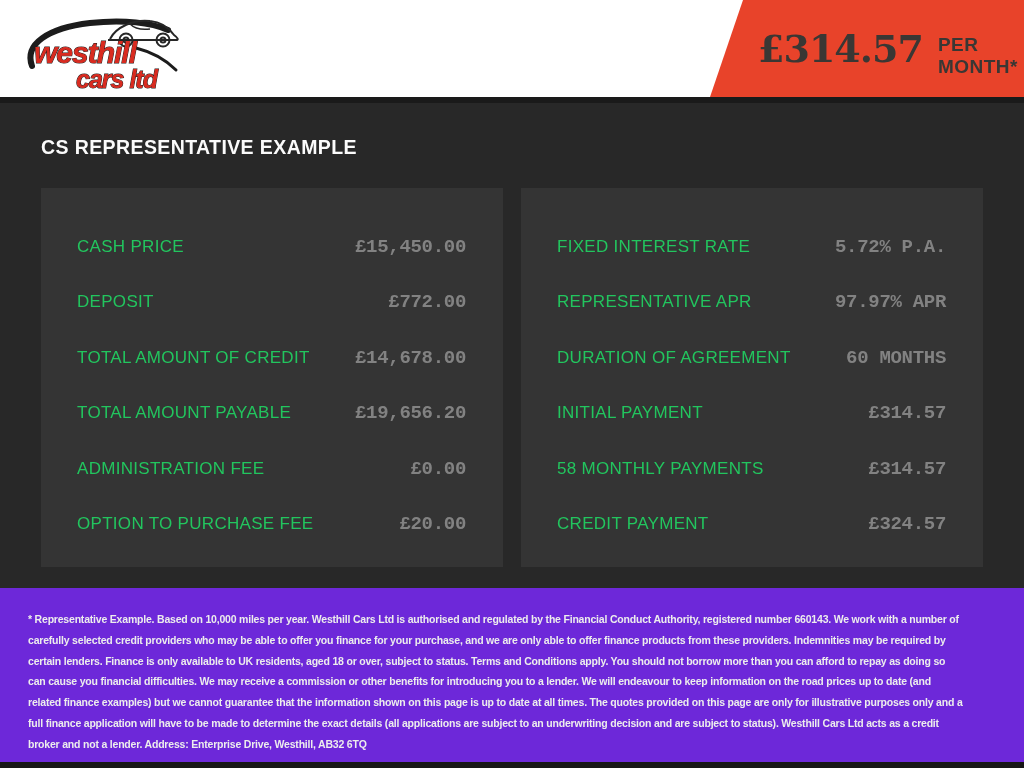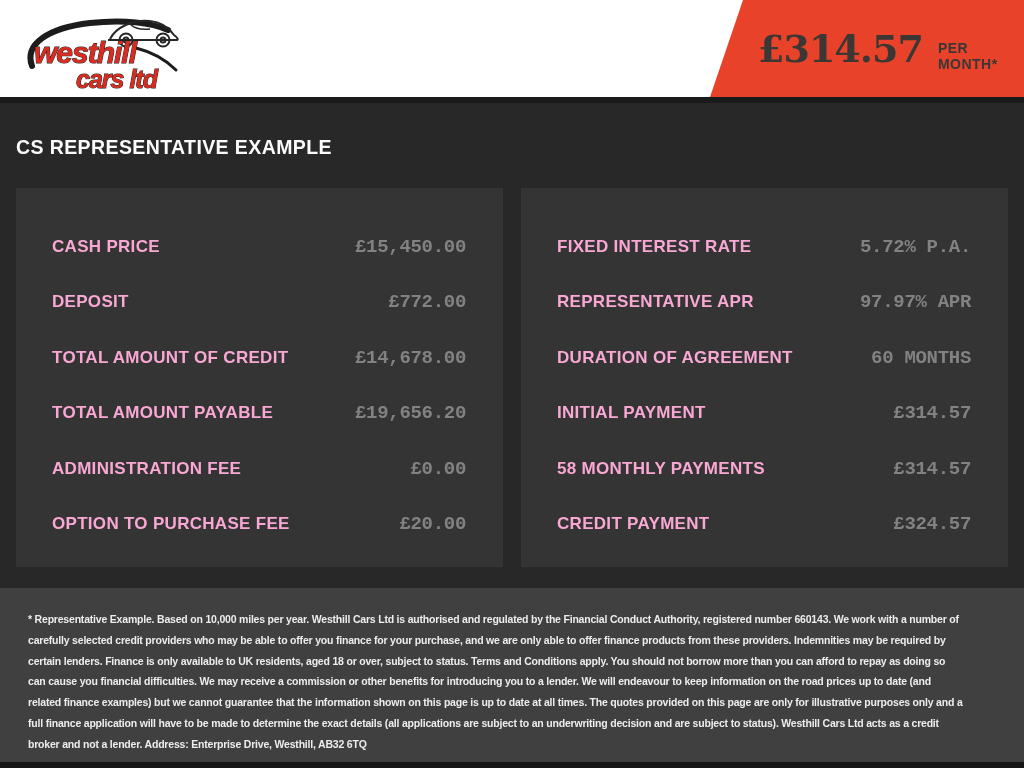--- a/index.html
+++ b/index.html
@@ -31,31 +31,31 @@
   }
   .banner-price {
     font-family: "DejaVu Serif", serif;
     font-weight: bold;
     font-size: 38px;
     letter-spacing: -1px;
     color: #3a3734;
     line-height: 1;
   }
   .banner-suffix {
-    font-size: 14px;
+    font-size: 19px;
     font-weight: bold;
     letter-spacing: 0.5px;
     color: #3a3734;
     margin-left: 15px;
     transform: translateY(7px);
   }
   .header-divider { height: 6px; background: #1a1a1a; flex: 0 0 auto; }
 
   
-  .main { flex: 0 0 auto; height: 485px; background: #282828; padding: 0 16px; }
+  .main { flex: 0 0 auto; height: 485px; background: #282828; padding: 0 41px; }
   .page-title {
     padding-top: 33px;
     height: 85px;
     font-size: 19.5px;
     font-weight: bold;
     letter-spacing: 0.4px;
     color: #fbfbfb;
   }
   .panels { display: flex; gap: 18px; }
   .panel {
@@ -65,39 +65,39 @@
     padding: 31px 37px 0 36px;
   }
   .finance-row {
     height: 55.5px;
     display: flex;
     align-items: center;
     justify-content: space-between;
   }
   .finance-label {
     font-size: 17px;
-    font-weight: bold;
+    font-weight: normal;
     letter-spacing: 0.3px;
-    color: #f9a8d4;
+    color: #22c55e;
     white-space: nowrap;
   }
   .finance-value {
     font-family: Liberation Mono, monospace;
     font-size: 19px;
     font-weight: bold;
     letter-spacing: -0.3px;
     color: #828282;
     white-space: nowrap;
   }
 
   
   .disclaimer {
     flex: 0 0 auto;
     height: 174px;
-    background: #404040;
+    background: #6d28d9;
     padding: 21px 60px 12px 28px;
   }
   .disclaimer-text {
     font-size: 10.5px;
     font-weight: bold;
     letter-spacing: -0.2px;
     line-height: 20.8px;
     color: #ededed;
   }
   .footer-bar { flex: 1 1 auto; background: #161616; }

